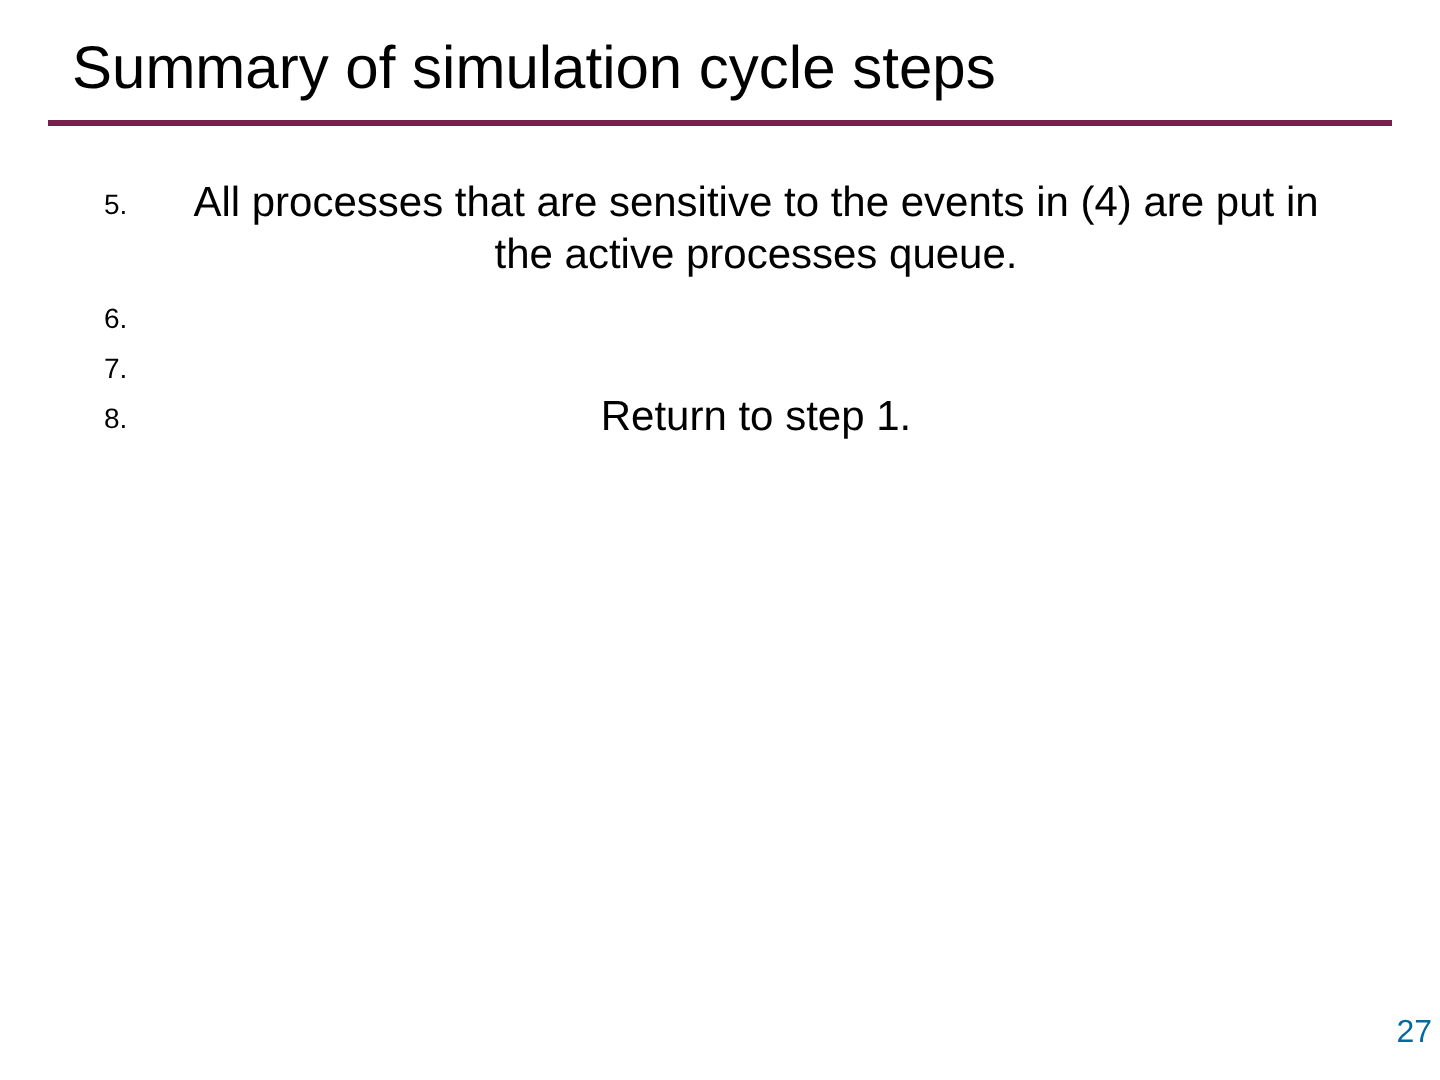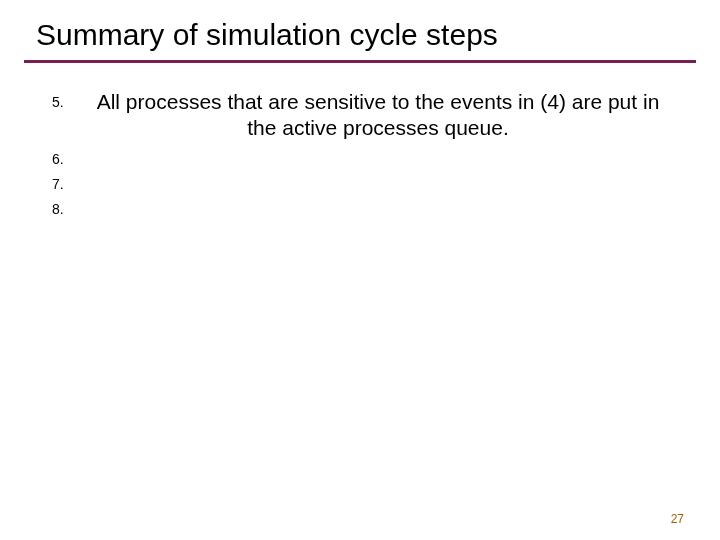--- a/index.html
+++ b/index.html
@@ -49,24 +49,24 @@
   }
   .body {
     flex: 1 1 auto;
     font-size: 21px;
     line-height: 1.25;
     color: #000;
     text-align: center;
   }
   .pagenum {
     position: absolute;
-    right: 36px;
+    right: 4px;
     bottom: 14px;
-    font-size: 12px;
-    color: #a16207;
+    font-size: 16px;
+    color: #0369a1;
   }
 </style>
 </head>
 <body>
 
 <div class="slide">
 
   <div class="title">Summary of simulation cycle steps</div>
   <hr class="rule">
 
@@ -80,18 +80,19 @@
     <div class="item">
       <div class="num">6.</div>
     </div>
 
     <div class="item">
       <div class="num">7.</div>
     </div>
 
     <div class="item">
       <div class="num">8.</div>
+      <div class="body">Return to step 1.</div>
     </div>
 
   </div>
 
   <div class="pagenum">27</div>
 </div>
 
 </body></html>

